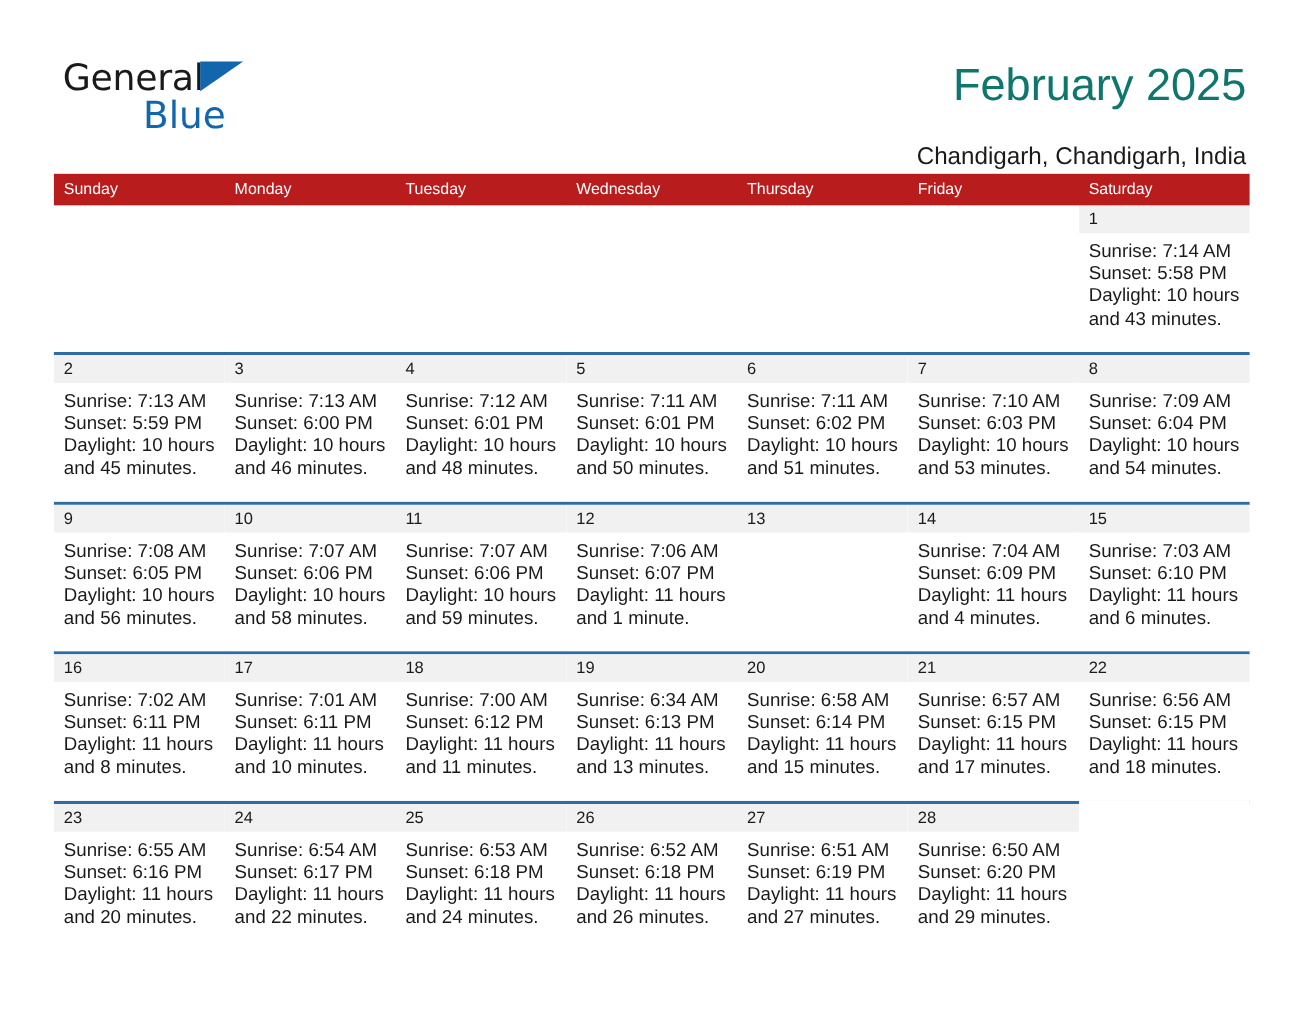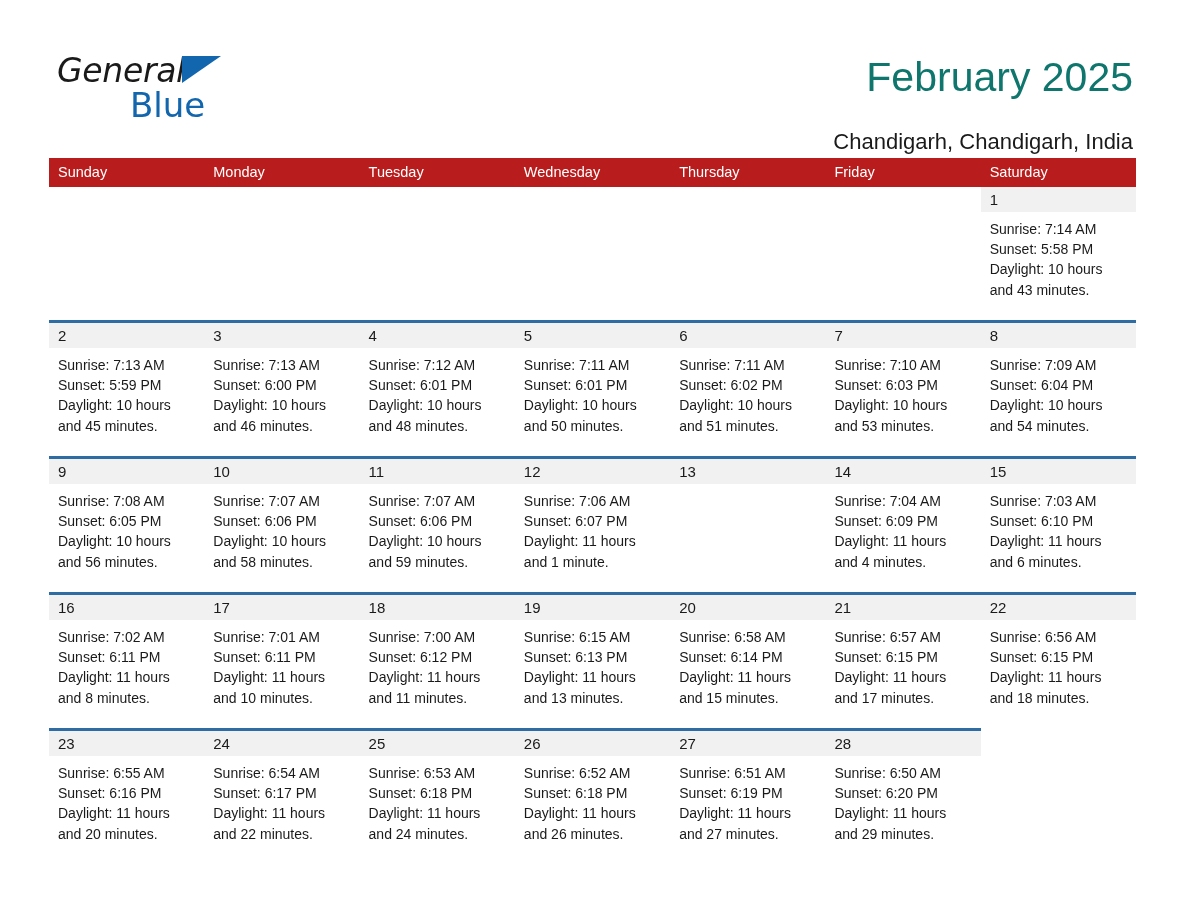--- a/index.html
+++ b/index.html
@@ -34,21 +34,20 @@
     left: 57px;
     top: 52px;
     width: 320px;
     height: 72px;
   }
   .logo-row1 {
     position: relative;
     height: 38px;
     line-height: 38px;
     white-space: nowrap;
-    font-style: italic;
   }
   .logo-general {
     font-size: 33px;
     color: #1a1a1a;
     letter-spacing: -0.3px;
     font-family: "DejaVu Sans", sans-serif;
     font-weight: 400;
   }
   .logo-tri {
     display: inline-block;
@@ -142,21 +141,21 @@
     color: #1a1a1a;
   }
   .day.empty .day-number {
     background: #f1f1f1;
   }
   .day.blank .day-number {
     background: #ffffff;
   }
   .day-body {
     padding: 7px 9px 0 9px;
-    font-size: 14px;
+    font-size: 17px;
     line-height: 20.2px;
     color: #1a1a1a;
     height: 108px;
     box-sizing: border-box;
   }
   .week.w1 .day-body { height: 108px; }
   .day-body div { white-space: normal; }
   .sun-line, .set-line, .day-line { }
 </style>
 </head>
@@ -359,21 +358,21 @@
             <div class="day-number">18</div>
             <div class="day-body">
               <div class="sun-line">Sunrise: 7:00 AM</div>
               <div class="set-line">Sunset: 6:12 PM</div>
               <div class="day-line">Daylight: 11 hours and 11 minutes.</div>
             </div>
           </div>
           <div class="day">
             <div class="day-number">19</div>
             <div class="day-body">
-              <div class="sun-line">Sunrise: 6:15 AM</div>
+              <div class="sun-line">Sunrise: 6:34 AM</div>
               <div class="set-line">Sunset: 6:13 PM</div>
               <div class="day-line">Daylight: 11 hours and 13 minutes.</div>
             </div>
           </div>
           <div class="day">
             <div class="day-number">20</div>
             <div class="day-body">
               <div class="sun-line">Sunrise: 6:58 AM</div>
               <div class="set-line">Sunset: 6:14 PM</div>
               <div class="day-line">Daylight: 11 hours and 15 minutes.</div>

